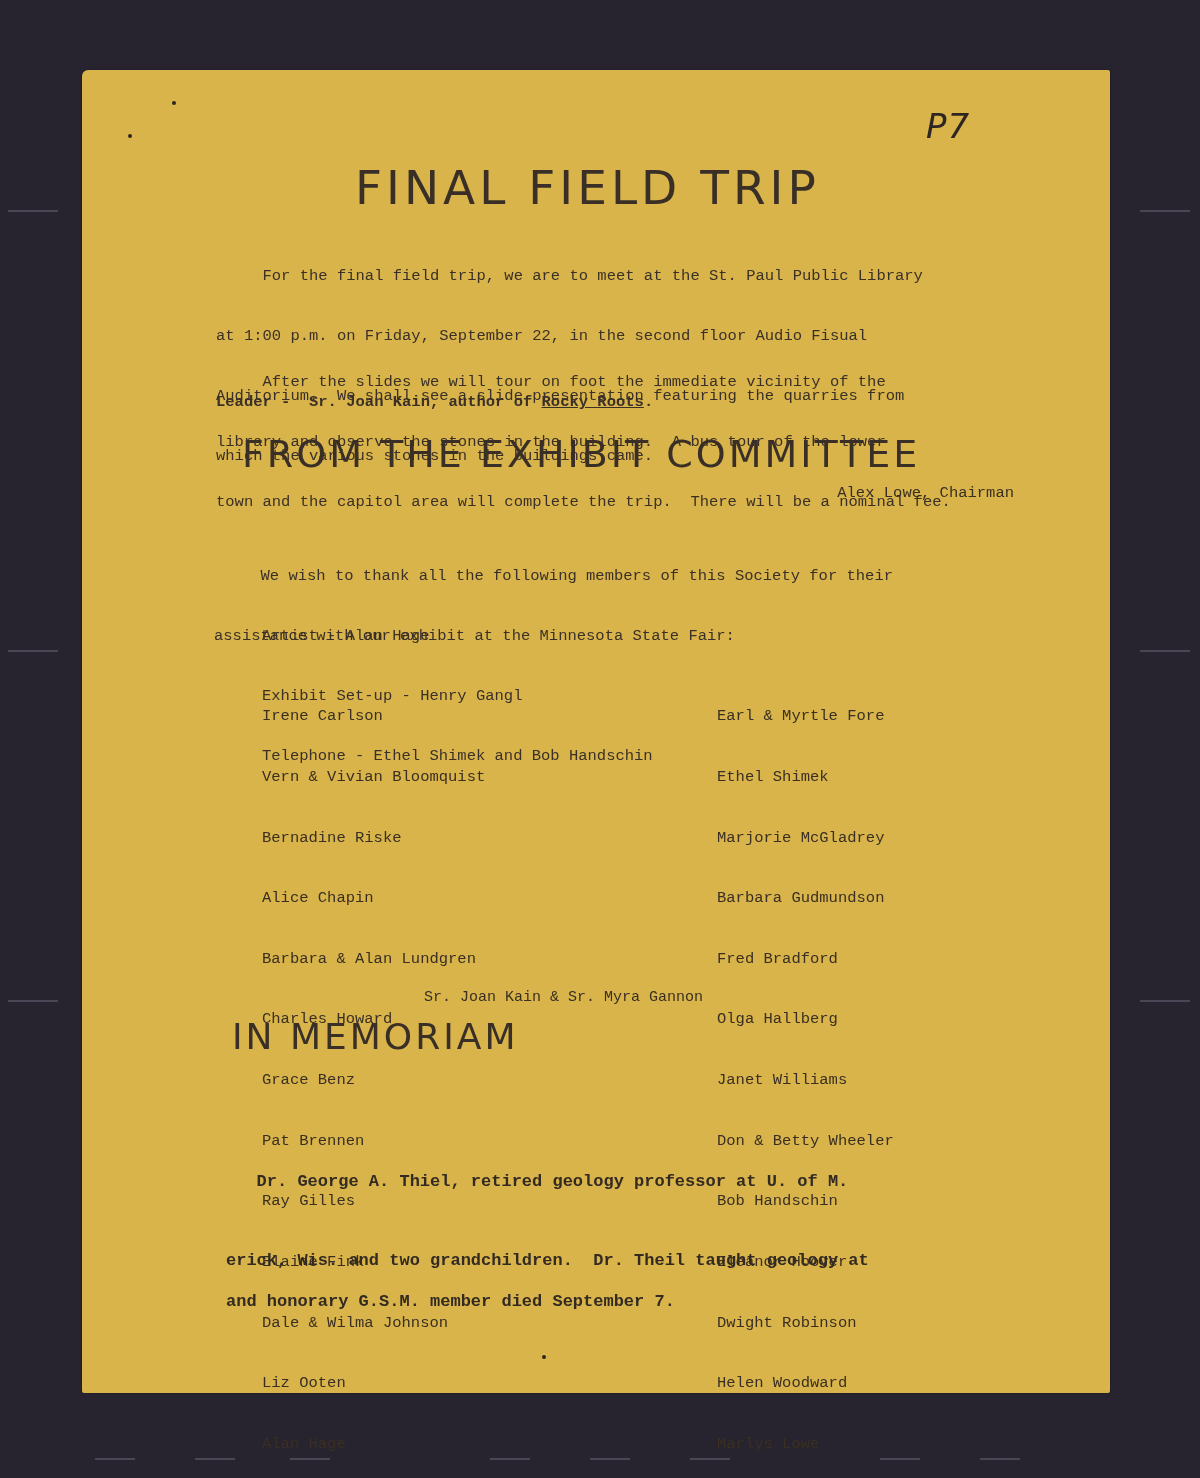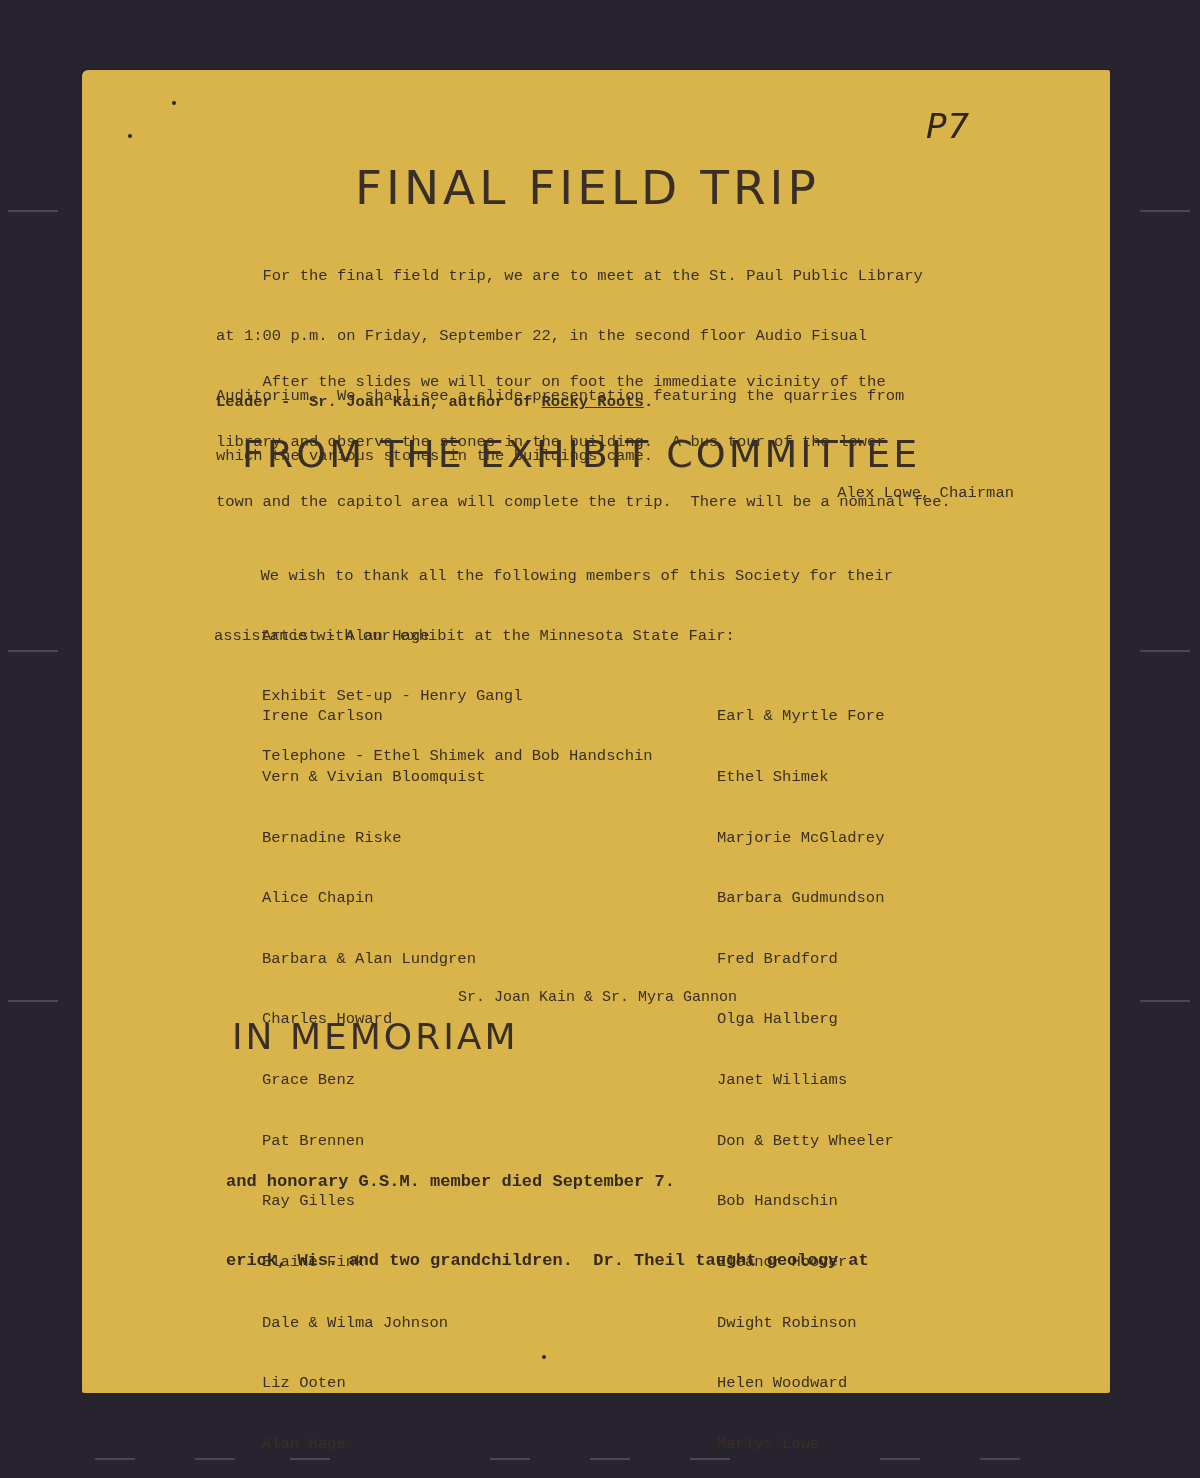--- a/index.html
+++ b/index.html
@@ -104,21 +104,20 @@
     list-style: none;
   }
   .col-left { left: 262px; top: 666px; }
   .col-right { left: 717px; top: 666px; }
   .signoff {
     position: absolute;
     left: 424px;
     top: 989px;
     font-size: 15px;
     white-space: nowrap;
-    margin-left: 34px;
   }
   .memo {
     position: absolute;
     font-family: "Liberation Mono", "DejaVu Sans Mono", monospace;
     font-weight: bold;
     font-size: 17px;
     line-height: 40px;
     white-space: pre;
     color: #332a22;
   }
@@ -218,20 +217,21 @@
   <li>Marlys Lowe</li>
   
   
 </ul>
 
 <div class="signoff">Sr. Joan Kain &amp; Sr. Myra Gannon</div>
 
 <h1 class="headline h-memoriam">IN MEMORIAM</h1>
 
 <div class="memo m1">
+  <span class="line">   Dr. George A. Thiel, retired geology professor at U. of M.</span>
   <span class="line">and honorary G.S.M. member died September 7.</span>
 </div>
 
 <div class="memo m2">
   <span class="line">erick, Wis. and two grandchildren.  Dr. Theil taught geology at</span>
   
   
 </div>
 
 </body></html>

